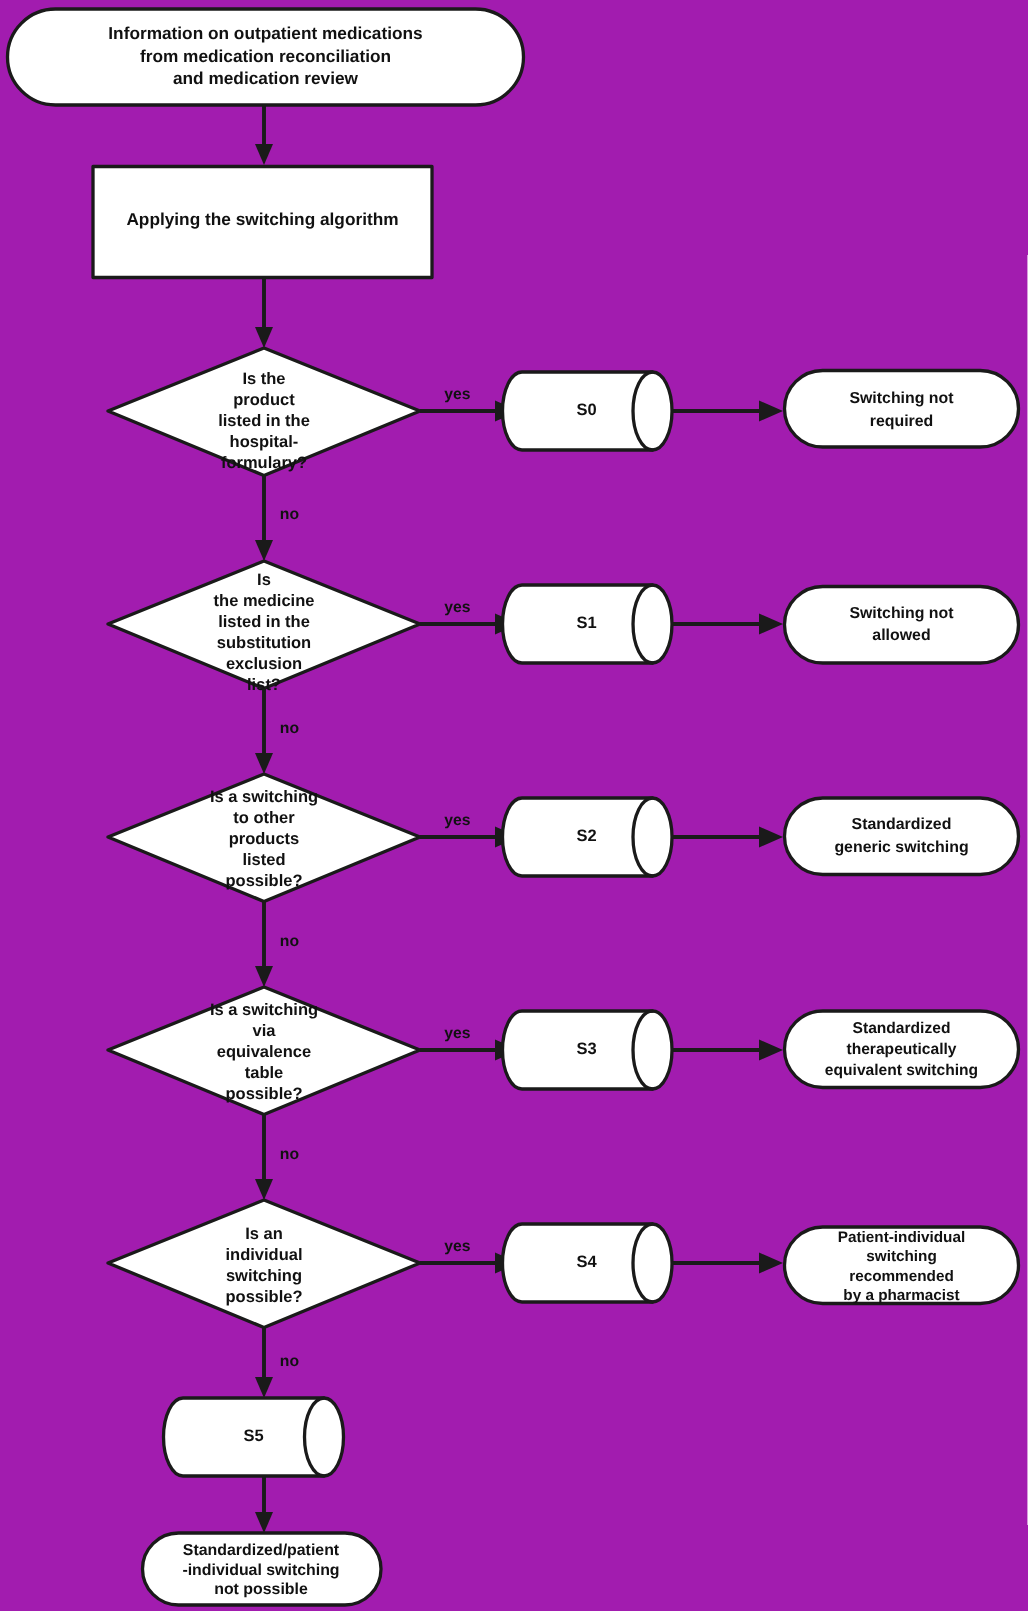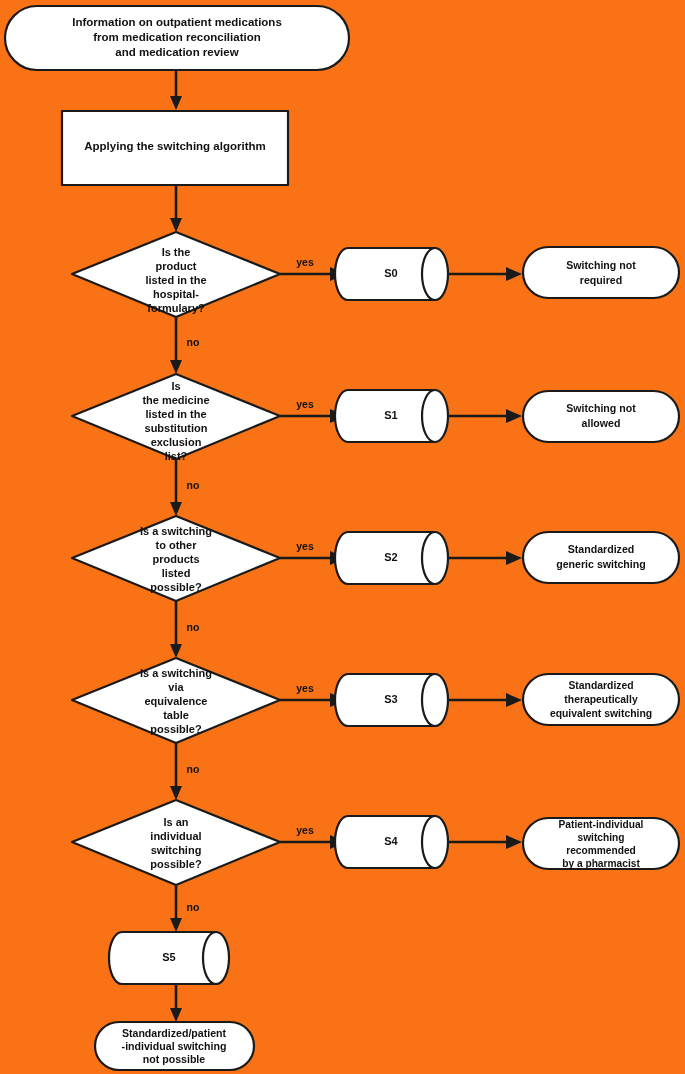--- a/index.html
+++ b/index.html
@@ -4,21 +4,21 @@
 <style>
   html, body {
     margin: 0;
     padding: 0;
     background: #ffffff;
   }
   #chart-root {
     position: relative;
     width: 685px;
     height: 1074px;
-    background: #f97316;
+    background: #a21caf;
     font-family: "Liberation Sans", sans-serif;
   }
   svg#flow {
     display: block;
     width: 685px;
     height: 1074px;
   }
   .shape {
     fill: #ffffff;
     stroke: #1a1a1a;

